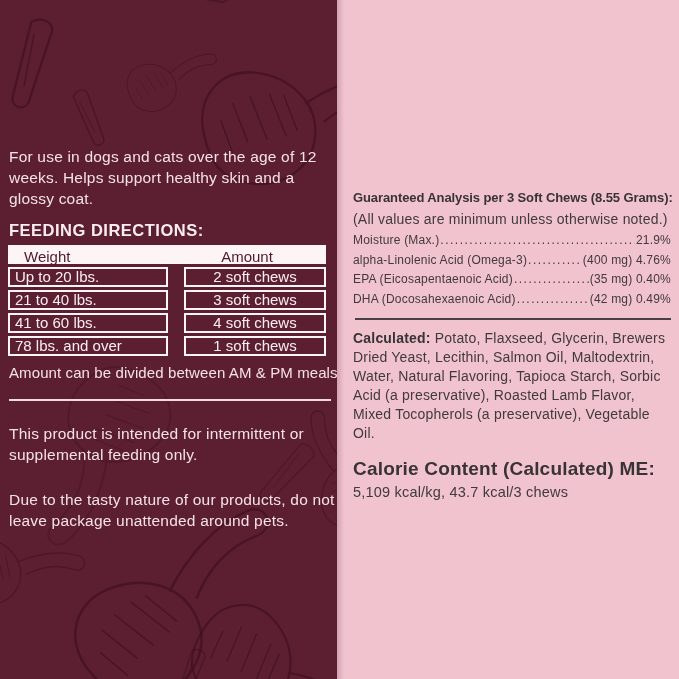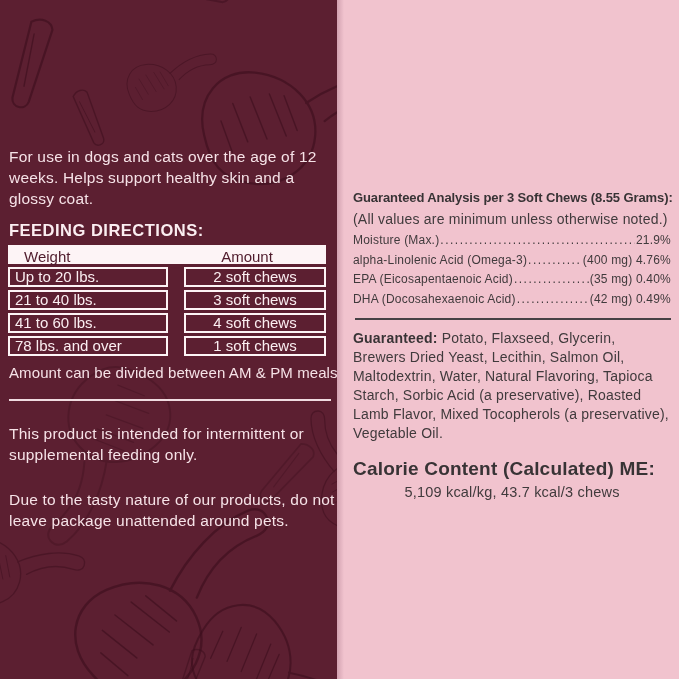--- a/index.html
+++ b/index.html
@@ -51,21 +51,21 @@
   .ga-note{font-size:14px; letter-spacing:.2px; margin-top:6px;}
   .ga-rows{margin-top:6px;}
   .ga-row{display:flex; align-items:flex-start; height:19.6px; font-size:12px; letter-spacing:.2px;}
   .ga-row .dots{flex:1; overflow:hidden; white-space:nowrap; letter-spacing:1.5px; margin:0 1px;}
   .ga-row .dots::after{content:"..........................................................................";}
   .ga-row .val{white-space:nowrap;}
   .ga-divider{height:2px; background:#474145; margin-top:7px; margin-left:2px; width:316px;}
   .ingredients{font-size:14px; line-height:19px; letter-spacing:.2px; margin-top:9px; width:318px;}
   .ing-label{font-weight:bold; color:#383335;}
   .cal-head{font-size:19px; font-weight:bold; letter-spacing:.2px; margin-top:15px; color:#383335;}
-  .cal-text{font-size:14.5px; letter-spacing:.2px; margin-top:4px;text-align:center;}
+  .cal-text{font-size:14.5px; letter-spacing:.2px; margin-top:4px;}
 </style>
 </head>
 <body>
 
 <div class="canvas">
 
   <section class="left-panel">
     <svg class="bg-art" viewBox="0 0 337 679" aria-hidden="true">
       <defs>
         <g id="chopG" fill="none" stroke="currentColor" stroke-width="1.6" stroke-linecap="round">
@@ -155,21 +155,21 @@
       <div class="ga-row">
         <span class="lbl">DHA (Docosahexaenoic Acid)</span>
         <span class="dots"></span>
         <span class="val">(42 mg) 0.49%</span>
       </div>
     </div>
 
     <div class="ga-divider"></div>
 
     <p class="ingredients">
-      <span class="ing-label">Guaranteed:</span>
+      <span class="ing-label">Calculated:</span>
       <span>Potato, Flaxseed, Glycerin, Brewers Dried Yeast, Lecithin, Salmon Oil, Maltodextrin, Water, Natural Flavoring, Tapioca Starch, Sorbic Acid (a preservative), Roasted Lamb Flavor, Mixed Tocopherols (a preservative), Vegetable Oil.</span>
     </p>
 
     <h4 class="cal-head">Calorie Content (Calculated) ME:</h4>
     <p class="cal-text">5,109 kcal/kg, 43.7 kcal/3 chews</p>
   </section>
 
 </div>
 
 </body></html>

